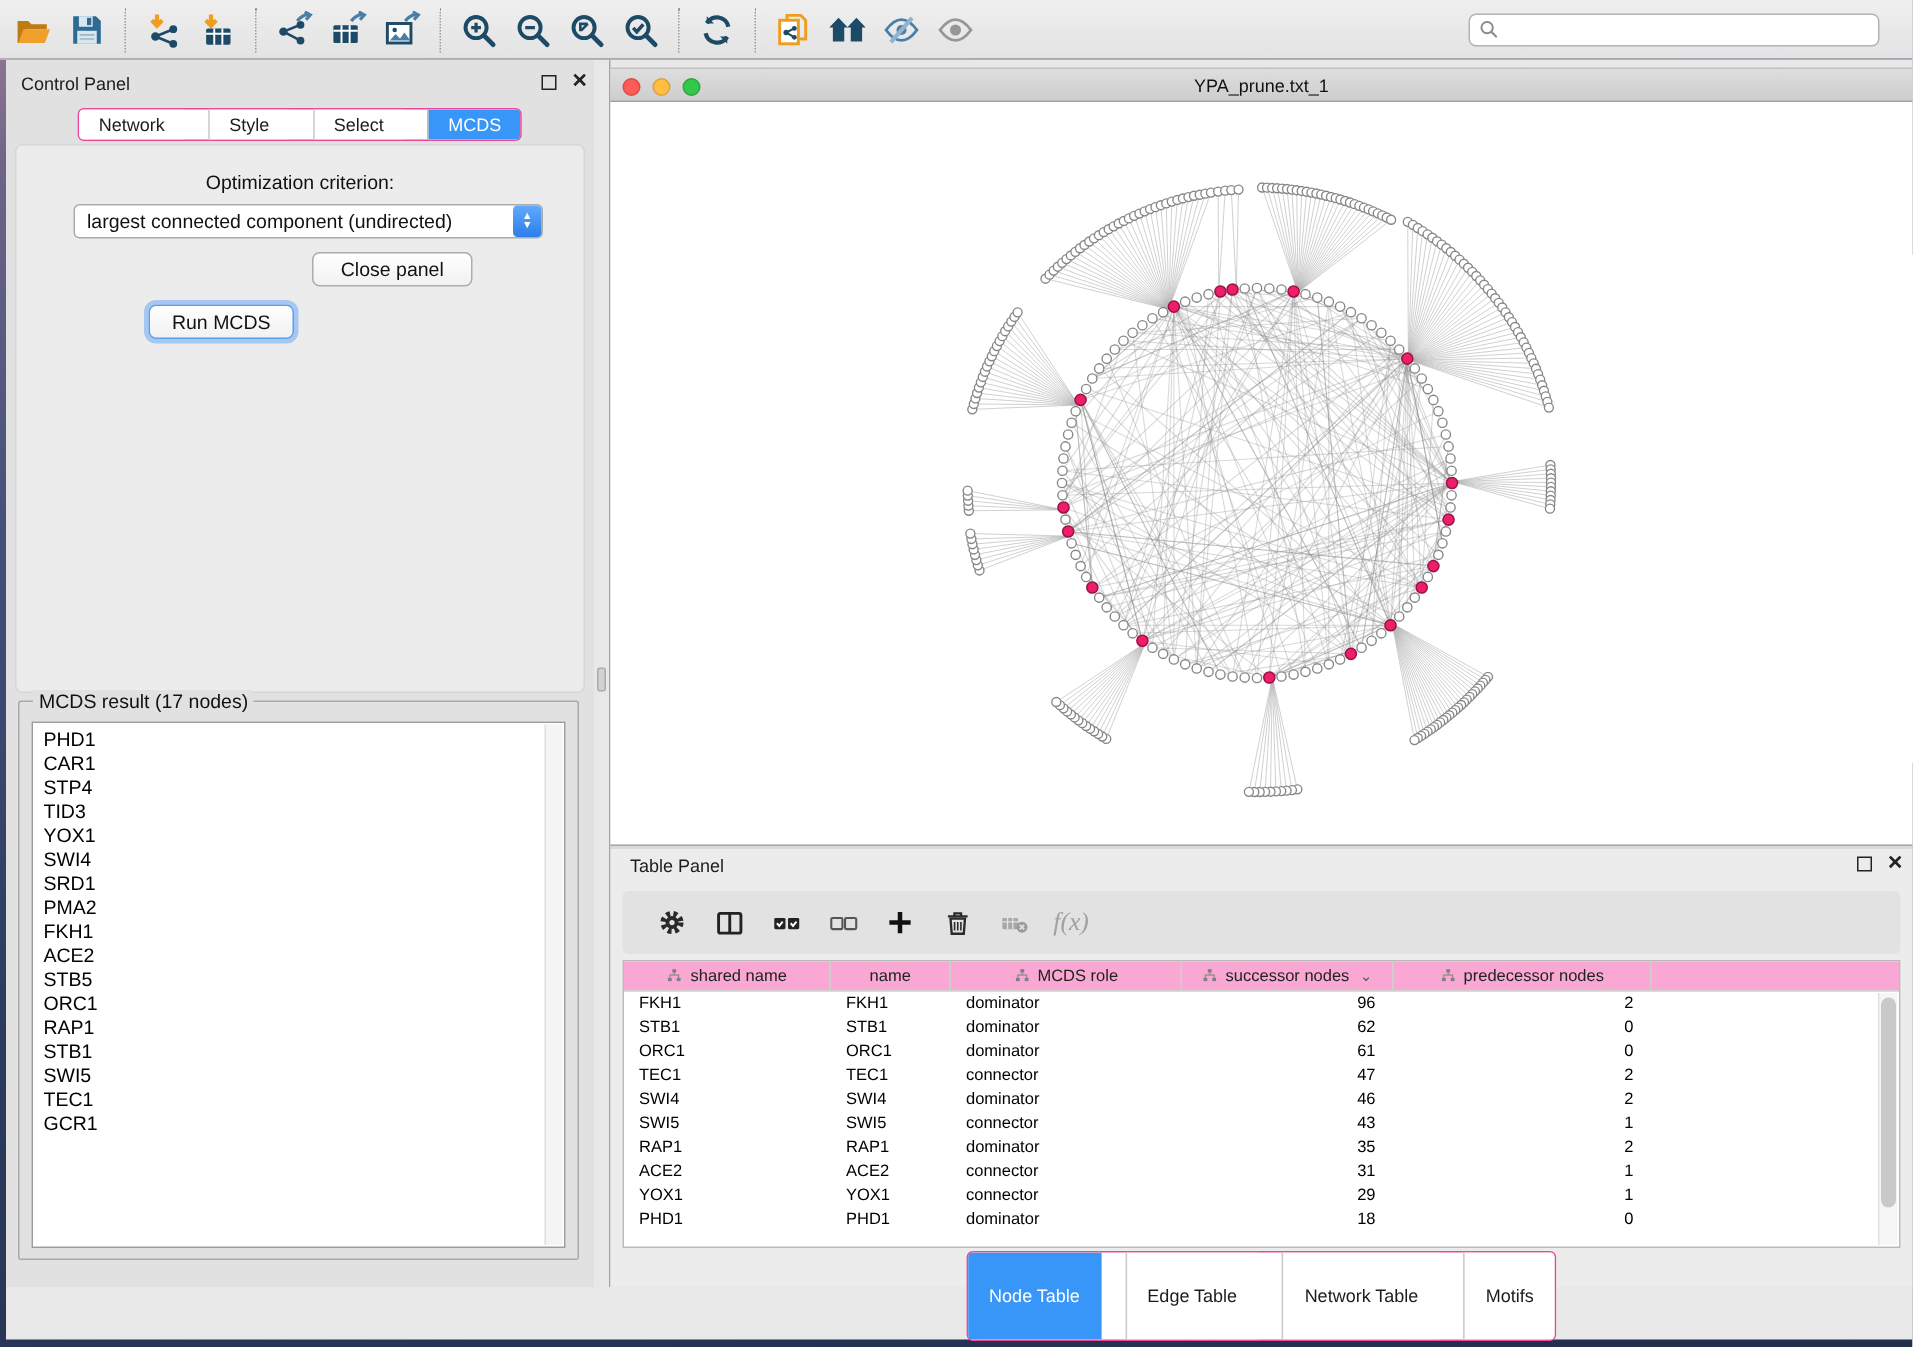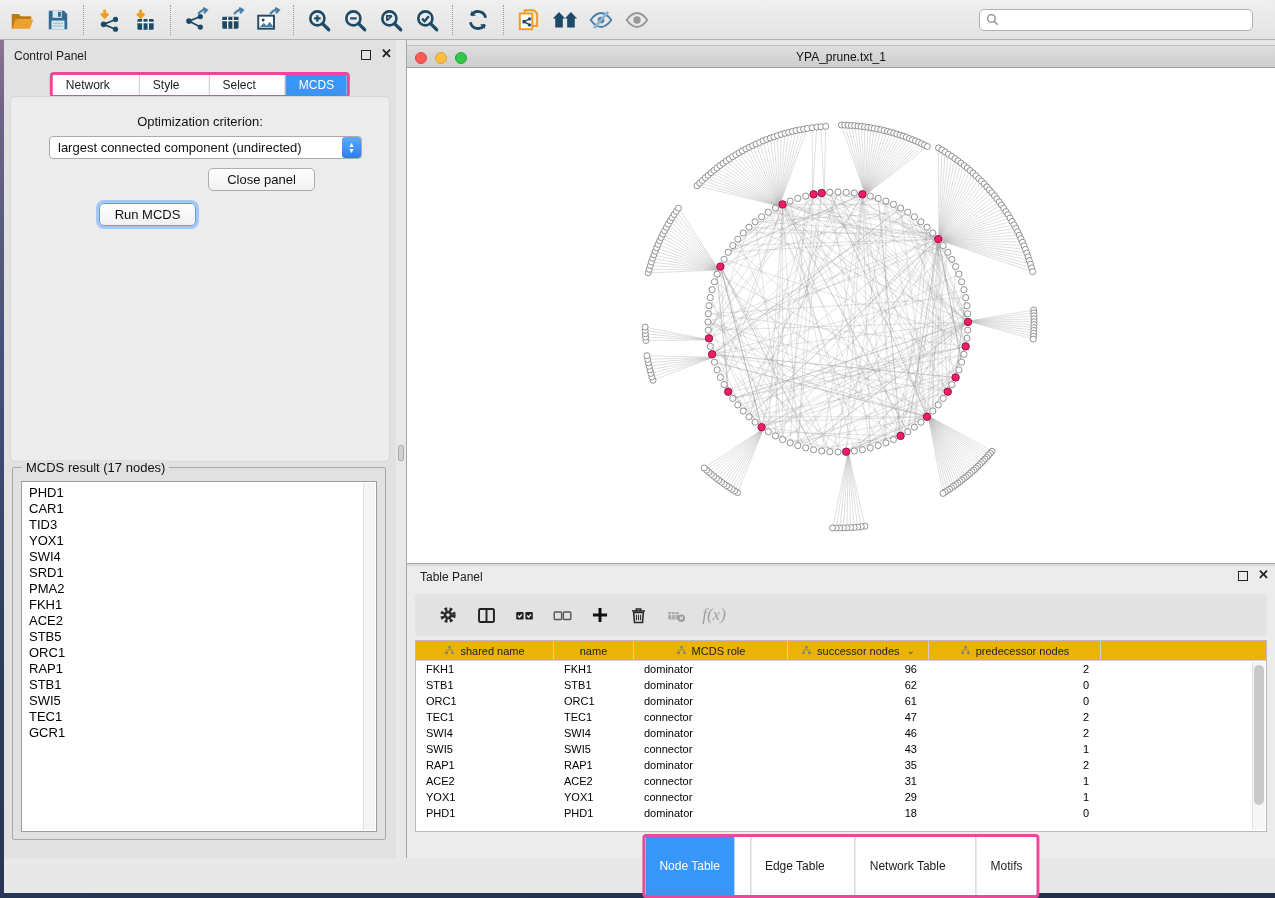--- a/index.html
+++ b/index.html
@@ -27,21 +27,21 @@
 
   
   #control-panel { position:absolute; left:0; top:0; width:392px; height:818px;
     background:#e1e1e1; }
   .panel-title { position:absolute; left:10px; top:9px; font-size:12px; color:#1c1c1c; }
   .float-ico { position:absolute; top:10px; width:10px; height:10px;
     border:1.5px solid #222; background:transparent; }
   .close-ico { position:absolute; top:6px; font-size:13px; font-weight:bold; color:#222; line-height:16px; }
   #cp-float { left:357px; } #cp-close { left:377px; }
 
-  .segbar { display:inline-flex; border:3px solid #ec4899; border-radius:4px;
+  .segbar { display:inline-flex; border:1px solid #ec4899; border-radius:4px;
     overflow:hidden; background:#fff;gap:16px; }
   .seg { padding:2px 13px; font-size:12px; color:#1c1c1c; background:#fff;
     border-left:1px solid #c8c8c8; cursor:pointer; line-height:16px; }
   .seg:first-child { border-left:0; }
   .seg.active { background:#3896f8; color:#fff; }
   #cp-tabs { position:absolute; top:32px; left:50%; transform:translateX(-50%); }
 
   #opt-panel { position:absolute; left:6px; top:56px; width:380px; height:366px;
     background:#ececec; border:1px solid #d6d6d6; border-radius:5px; }
   #opt-label { position:absolute; top:17px; width:100%; text-align:center;
@@ -103,21 +103,21 @@
     background:#ececec; }
   #tp-float { left:831px; } #tp-close { left:851px; }
   #table-tools { position:absolute; left:8px; top:28px; width:852px; height:42px;
     background:#e2e2e2; border-radius:4px; display:flex; align-items:center; padding-left:14px; }
   .tool-btn { width:38px; height:36px; border:0; background:transparent; display:flex;
     align-items:center; justify-content:center; cursor:pointer; }
   .tool-btn .fx { font-family:"Liberation Serif",serif; font-style:italic;
     font-size:17px; color:#a0a0a0; }
   #data-table { position:absolute; left:8px; top:74px; width:852px; height:192px;
     background:#fff; border:1px solid #bbb; }
-  #table-header { display:flex; height:20px; background:#eab308;
+  #table-header { display:flex; height:20px; background:#f9a8d4;
     border-bottom:1px solid #d2d2d2; }
   .th { display:flex; align-items:center; justify-content:center; gap:5px;
     border-right:1px solid #cfcfcf; font-size:11px; color:#222; position:relative; cursor:pointer; }
   .th .sort { color:#555; font-size:10px; margin-left:2px; }
   .tr { display:flex; height:16px; }
   .td { font-size:11px; color:#000; line-height:16px; white-space:nowrap; overflow:hidden; }
   .td.left { text-align:left; padding-left:10px; }
   .td.right { text-align:right; padding-right:12px; }
   #table-scroll { position:absolute; right:1px; top:21px; bottom:1px; width:13px;
     background:#f6f6f6; border-left:1px solid #e2e2e2; }
@@ -309,20 +309,21 @@
         </div>
         <button class="btn" id="run-btn">Run MCDS</button>
         <button class="btn" id="closepanel-btn">Close panel</button>
       </div>
 
       <div id="mcds-group">
         <div id="mcds-legend">MCDS result (17 nodes)</div>
         <div id="mcds-list">
           <div class="mcds-item">PHD1</div>
             <div class="mcds-item">CAR1</div>
+            <div class="mcds-item">STP4</div>
             <div class="mcds-item">TID3</div>
             <div class="mcds-item">YOX1</div>
             <div class="mcds-item">SWI4</div>
             <div class="mcds-item">SRD1</div>
             <div class="mcds-item">PMA2</div>
             <div class="mcds-item">FKH1</div>
             <div class="mcds-item">ACE2</div>
             <div class="mcds-item">STB5</div>
             <div class="mcds-item">ORC1</div>
             <div class="mcds-item">RAP1</div>

